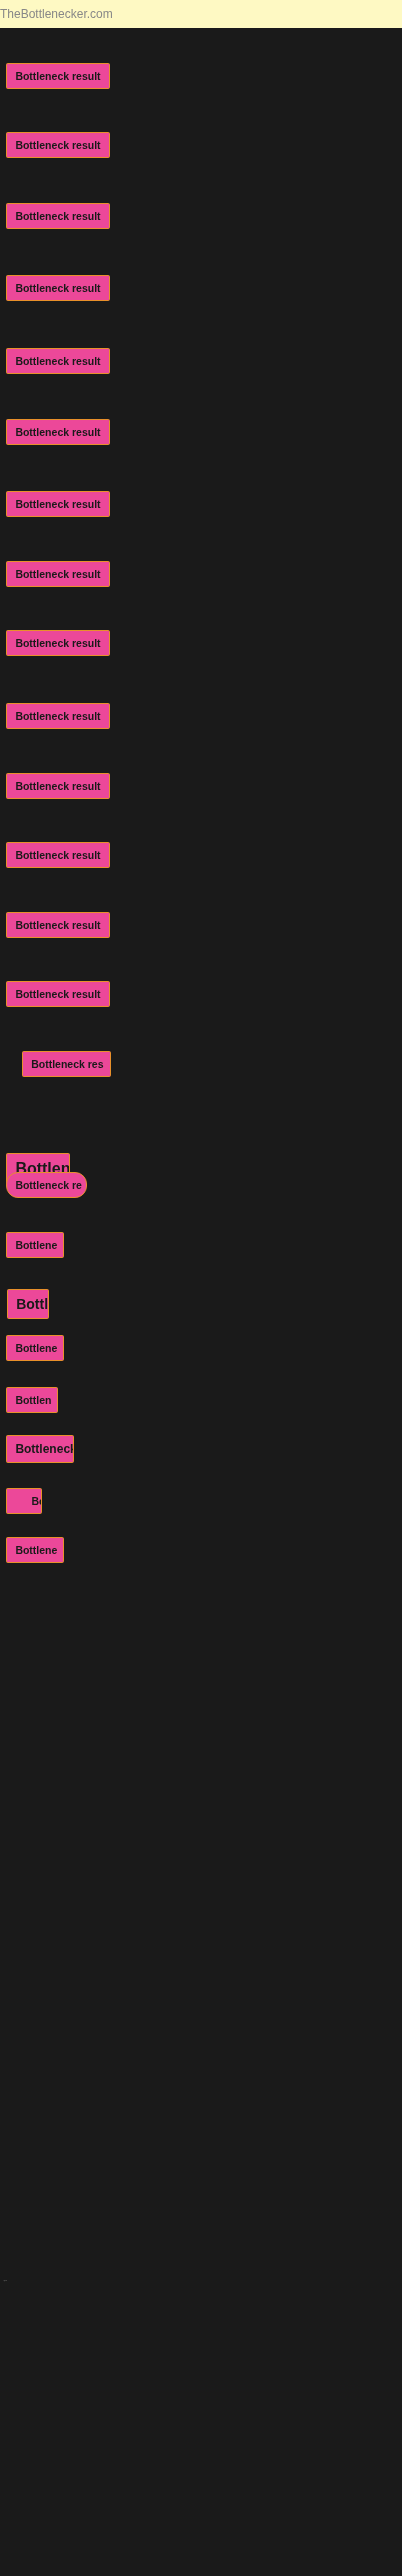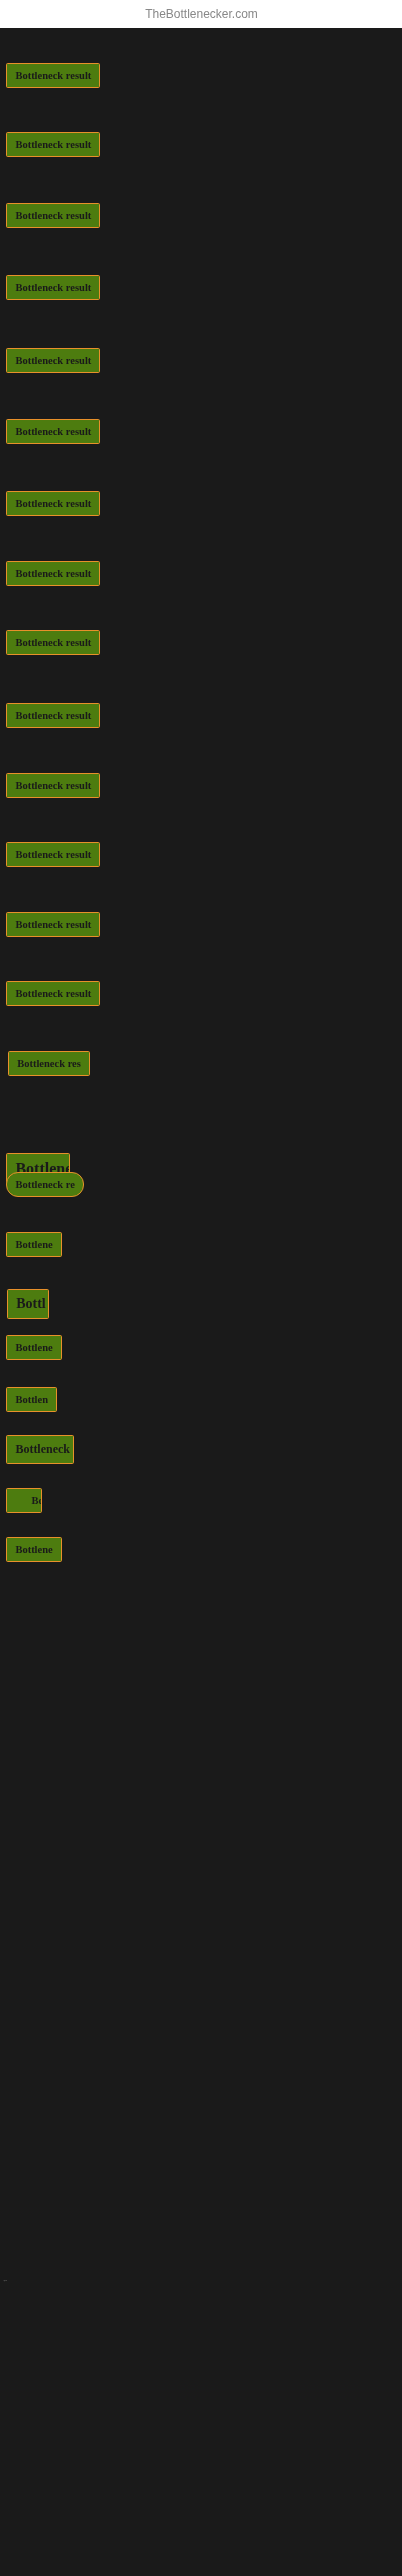--- a/index.html
+++ b/index.html
@@ -10,44 +10,43 @@
 
     body {
       width: 403px;
       min-height: 2576px;
       background-color: #1a1a1a;
       font-family: Arial, sans-serif;
       position: relative;
     }
 
     .site-header {
-      text-align: center;
+      text-align: left;
       padding: 6.4px 0;
-      background-color: #ffffff;
+      background-color: #fef9c3;
     }
 
     .site-title {
       color: #888;
       font-size: 12px;
       font-weight: normal;
     }
 
     .bottleneck-card {
       margin: 4.8px 3.2px;
       padding: 6.4px 8px;
-      background-color: #4d7c0f;
+      background-color: #ec4899;
       border: 0.8px solid #e8902a;
       border-radius: 1.6px;
       display: inline-block;
       font-size: 10.5px;
       font-weight: bold;
       color: #1a1a1a;
       white-space: nowrap;
       overflow: hidden;
-      font-family: Liberation Serif, serif;
     }
 
     .bottom-area {
       height: 1127px;
       position: relative;
     }
 
     .tiny-label {
       position: absolute;
       bottom: 483px;
@@ -73,21 +72,21 @@
     <div class="bottleneck-card" style="position: absolute; top: 315px; left: 3.2px; max-width: 105px; font-size: 10.5px;">Bottleneck result</div>
     <div class="bottleneck-card" style="position: absolute; top: 386px; left: 3.2px; max-width: 105px; font-size: 10.5px;">Bottleneck result</div>
     <div class="bottleneck-card" style="position: absolute; top: 458px; left: 3.2px; max-width: 105px; font-size: 10.5px;">Bottleneck result</div>
     <div class="bottleneck-card" style="position: absolute; top: 528px; left: 3.2px; max-width: 105px; font-size: 10.5px;">Bottleneck result</div>
     <div class="bottleneck-card" style="position: absolute; top: 597px; left: 3.2px; max-width: 105px; font-size: 10.5px;">Bottleneck result</div>
     <div class="bottleneck-card" style="position: absolute; top: 670px; left: 3.2px; max-width: 105px; font-size: 10.5px;">Bottleneck result</div>
     <div class="bottleneck-card" style="position: absolute; top: 740px; left: 3.2px; max-width: 105px; font-size: 10.5px;">Bottleneck result</div>
     <div class="bottleneck-card" style="position: absolute; top: 809px; left: 3.2px; max-width: 105px; font-size: 10.5px;">Bottleneck result</div>
     <div class="bottleneck-card" style="position: absolute; top: 879px; left: 3.2px; max-width: 105px; font-size: 10.5px;">Bottleneck result</div>
     <div class="bottleneck-card" style="position: absolute; top: 948px; left: 3.2px; max-width: 105px; font-size: 10.5px;">Bottleneck result</div>
-    <div class="bottleneck-card" style="position: absolute; top: 1018px; left: 5px; max-width: 89px; font-size: 10.5px;">Bottleneck res</div>
+    <div class="bottleneck-card" style="position: absolute; top: 1018px; left: 19px; max-width: 89px; font-size: 10.5px;">Bottleneck res</div>
     <div class="bottleneck-card" style="position: absolute; top: 1120px; left: 3.2px; max-width: 64px; font-size: 16px;">Bottlenec</div>
     <div class="bottleneck-card" style="position: absolute; top: 1139px; left: 3.2px; max-width: 81px; font-size: 10.5px; border-radius: 12px;">Bottleneck re</div>
     <div class="bottleneck-card" style="position: absolute; top: 1199px; left: 3.2px; max-width: 58px; font-size: 10.5px;">Bottlene</div>
     <div class="bottleneck-card" style="position: absolute; top: 1256px; left: 4px; max-width: 42px; font-size: 14px;">Bottl</div>
     <div class="bottleneck-card" style="position: absolute; top: 1302px; left: 3.2px; max-width: 58px; font-size: 10.5px;">Bottlene</div>
     <div class="bottleneck-card" style="position: absolute; top: 1354px; left: 3.2px; max-width: 52px; font-size: 10.5px; text-align: center;">Bottlen</div>
     <div class="bottleneck-card" style="position: absolute; top: 1402px; left: 3.2px; max-width: 68px; font-size: 12px;">Bottleneck</div>
     <div class="bottleneck-card" style="position: absolute; top: 1455px; left: 3.2px; max-width: 36px; font-size: 10.5px; padding-left: 24px;">Bott</div>
     <div class="bottleneck-card" style="position: absolute; top: 1504px; left: 3.2px; max-width: 58px; font-size: 10.5px;">Bottlene</div>
   </div>

